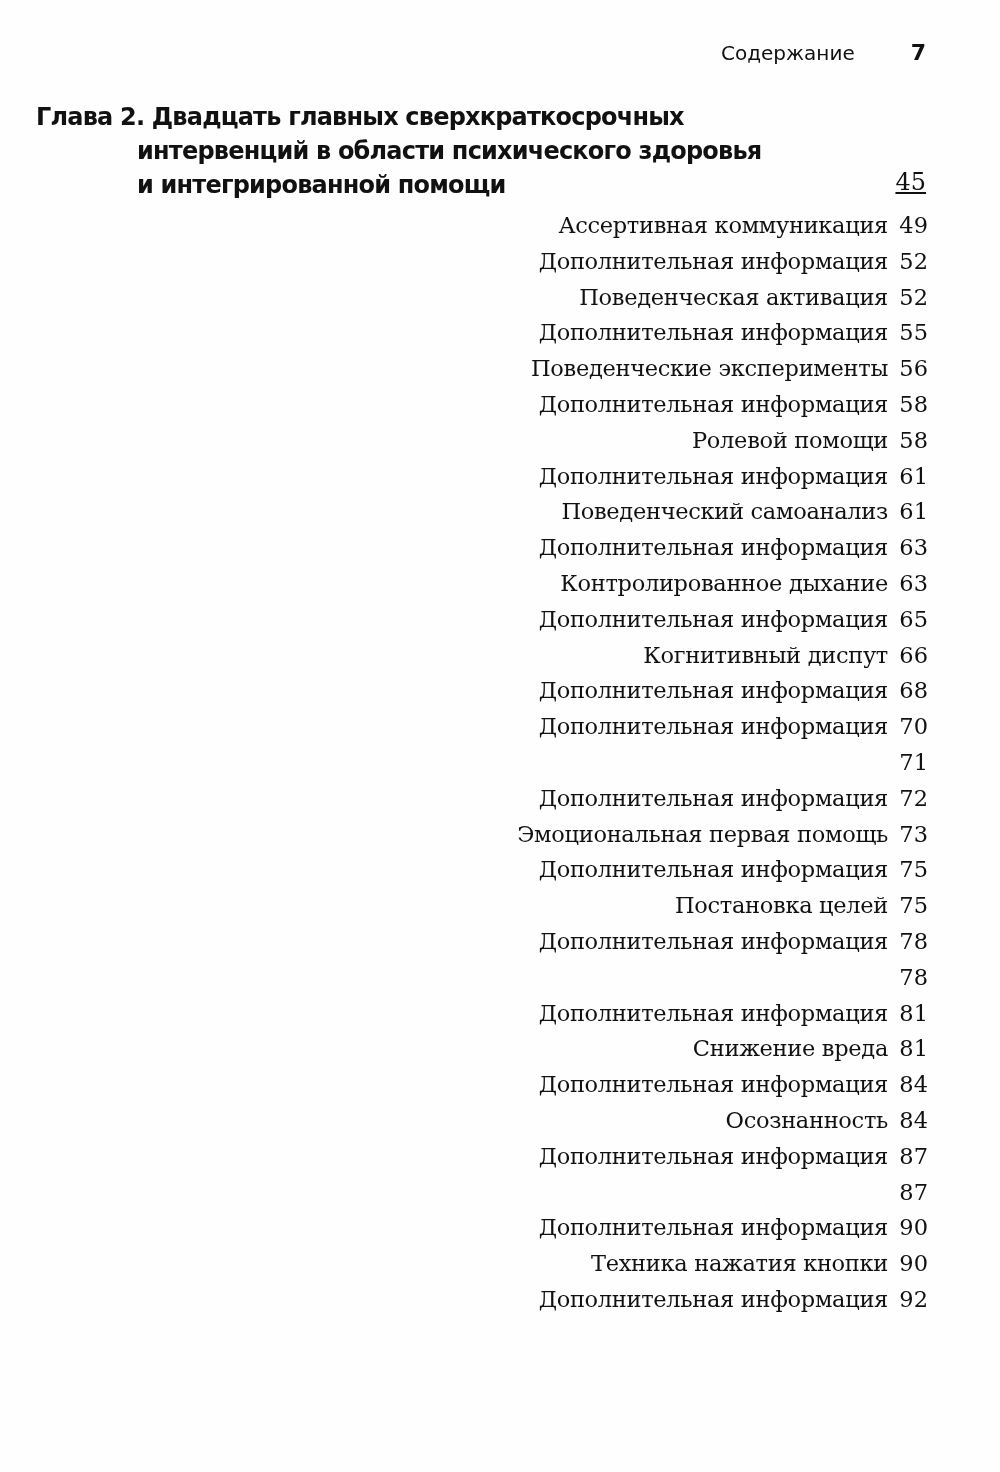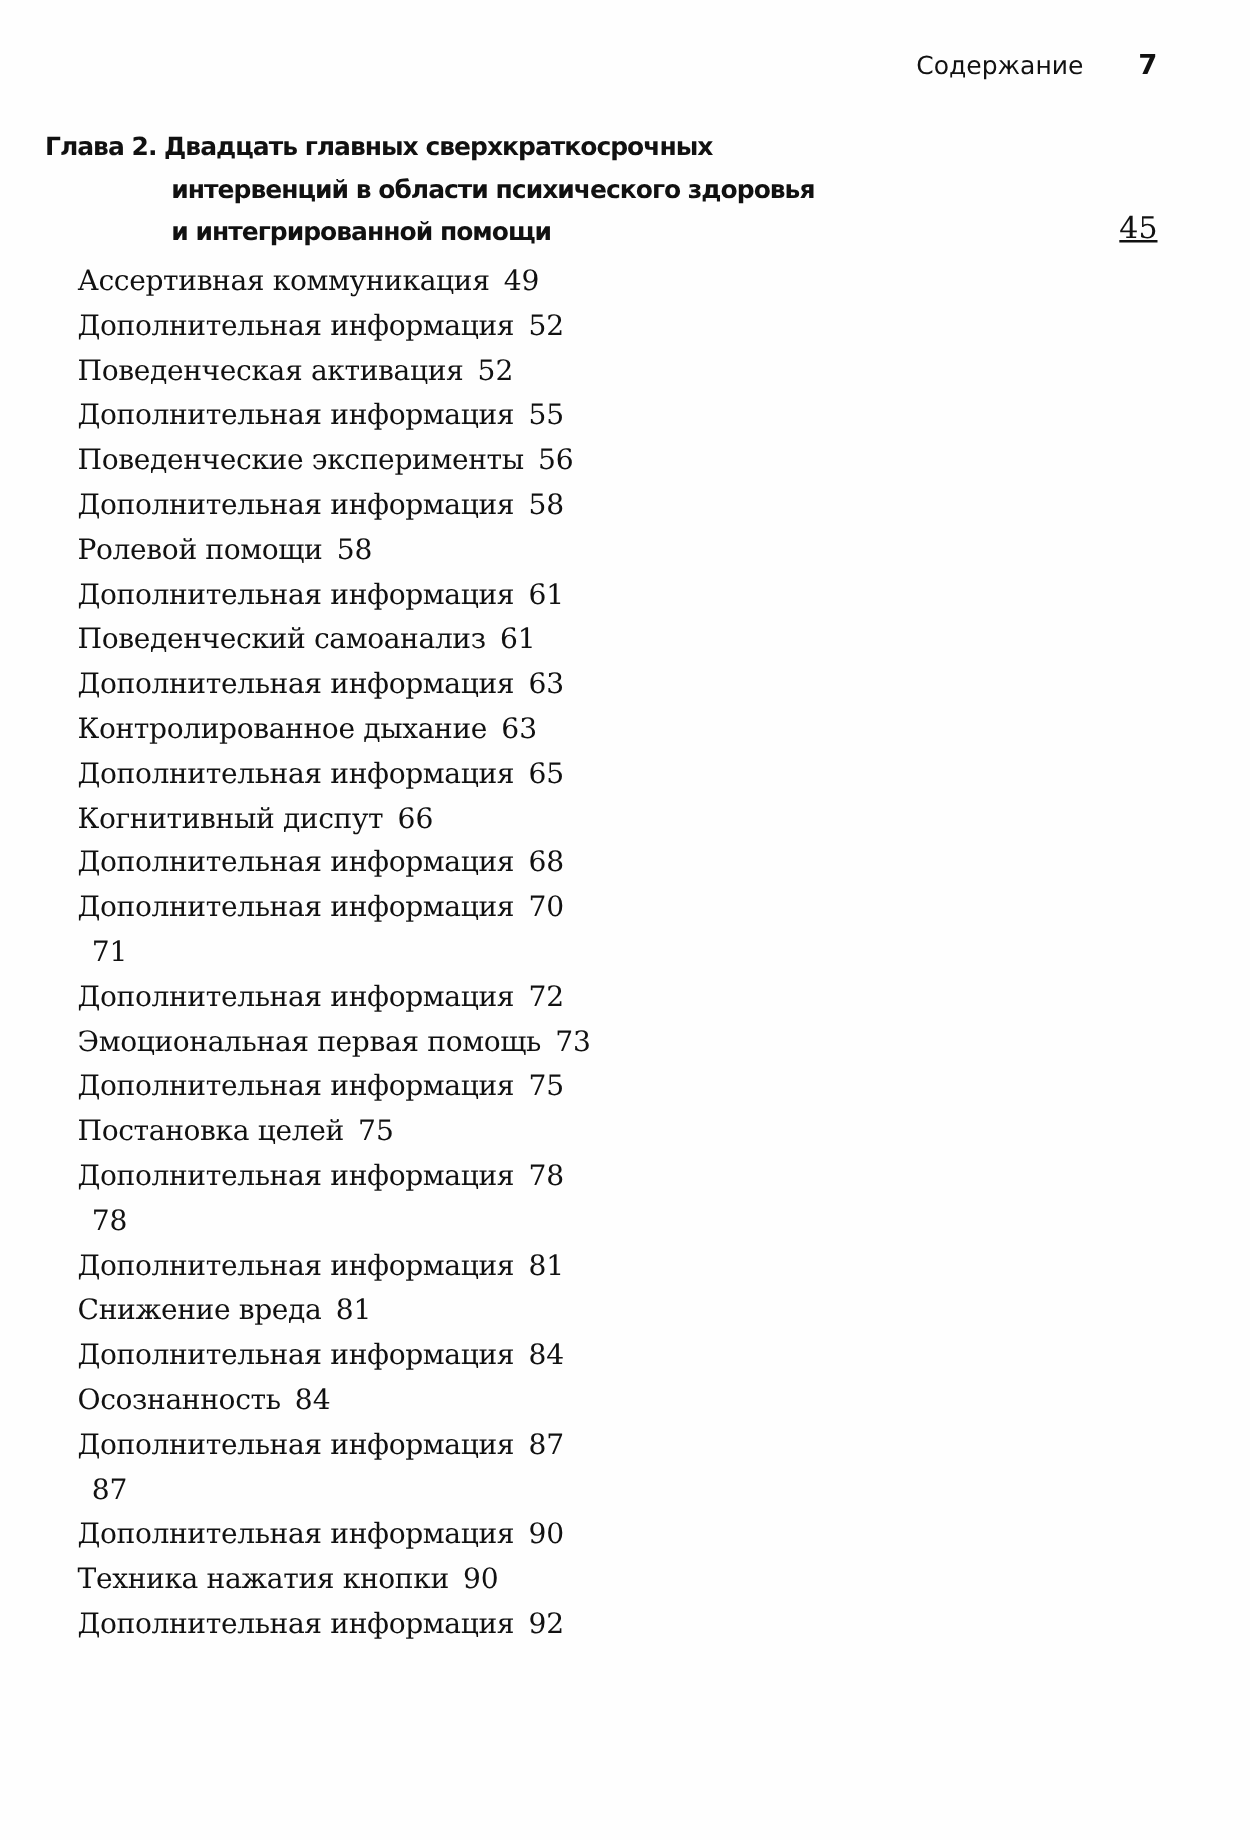--- a/index.html
+++ b/index.html
@@ -1,29 +1,29 @@
 <!DOCTYPE html>
 <html><head>
 <meta charset="utf-8">
 <style>
   html, body { margin: 0; padding: 0; background: #ffffff; }
   body { width: 1000px; height: 1472px; position: relative; overflow: hidden; color: #111; }
   .page { position: absolute; left: 0; top: 0; width: 1000px; height: 1472px; background: #fefefe; }
-  .running-head { position: absolute; top: 40px; right: 74px; display: flex; align-items: baseline; gap: 44px;
+  .running-head { position: absolute; top: 40px; right: 74px; display: flex; align-items: baseline; gap: 56px;
     font-family: "DejaVu Sans", sans-serif; font-size: 20px; color: #111; }
   .running-head .num { font-weight: bold; font-size: 22px; }
   .chapter { position: absolute; left: 36px; top: 100px; width: 900px;
-    font-family: "DejaVu Sans", sans-serif; font-weight: bold; font-size: 20px; line-height: 34px; letter-spacing: -0.8px; }
+    font-family: "DejaVu Sans", sans-serif; font-weight: bold; font-size: 24px; line-height: 34px; letter-spacing: -0.8px; }
   .chapter .line { display: block; white-space: nowrap; }
   .chapter .indent { padding-left: 101px; }
   .chapter-page { position: absolute; right: 74px; top: 168px;
     font-family: "DejaVu Serif", serif; font-size: 24px; text-decoration: underline; }
   .toc { position: absolute; left: 62px; top: 208px; width: 866px;
     font-family: "DejaVu Serif", serif; font-size: 22.5px; }
-  .entry { display: flex; justify-content: flex-start; align-items: baseline; height: 35.8px; line-height: 35.8px; }
+  .entry { display: flex; justify-content: flex-end; align-items: baseline; height: 35.8px; line-height: 35.8px; }
   .entry .t { white-space: nowrap; letter-spacing: -0.3px; }
   .entry .p { text-align: right; min-width: 40px; }
 </style>
 </head>
 <body>
 
 <div class="page">
   <div class="running-head">
     <span>Содержание</span>
     <span class="num">7</span>

